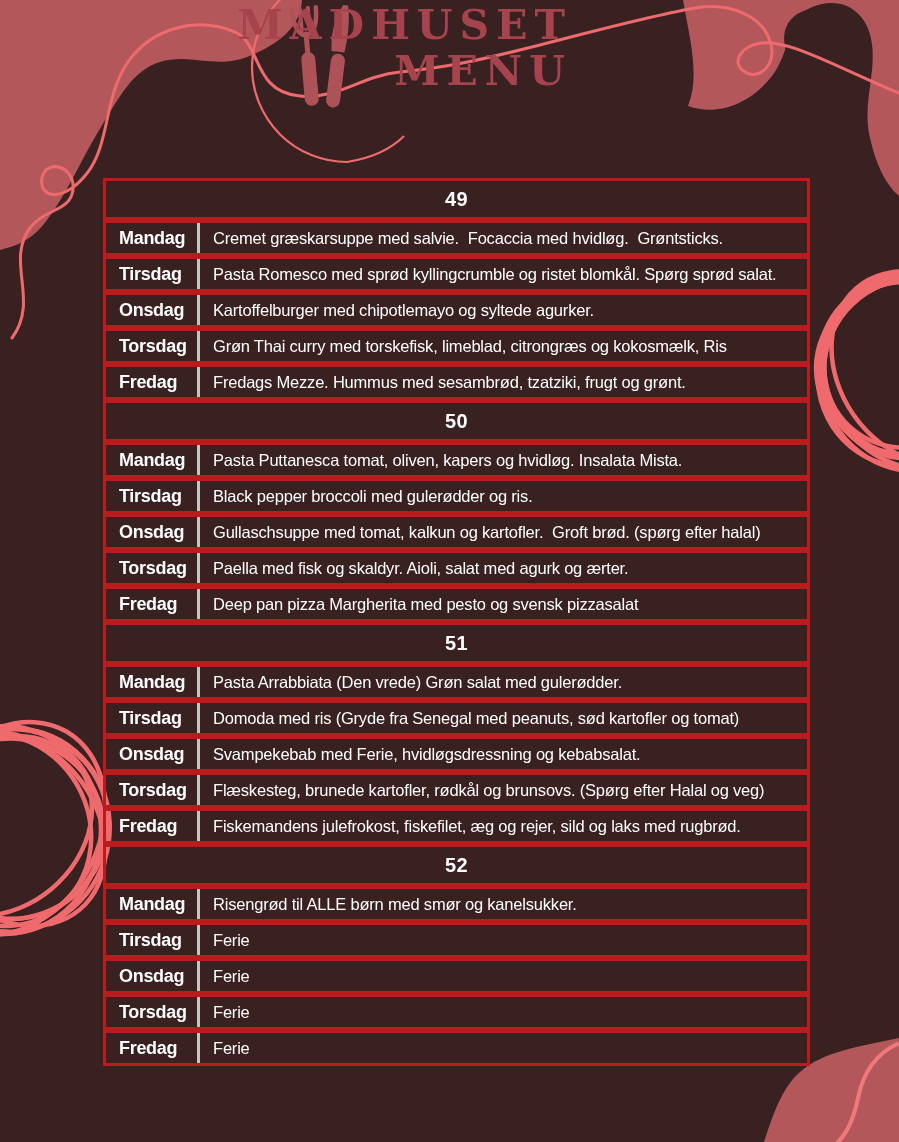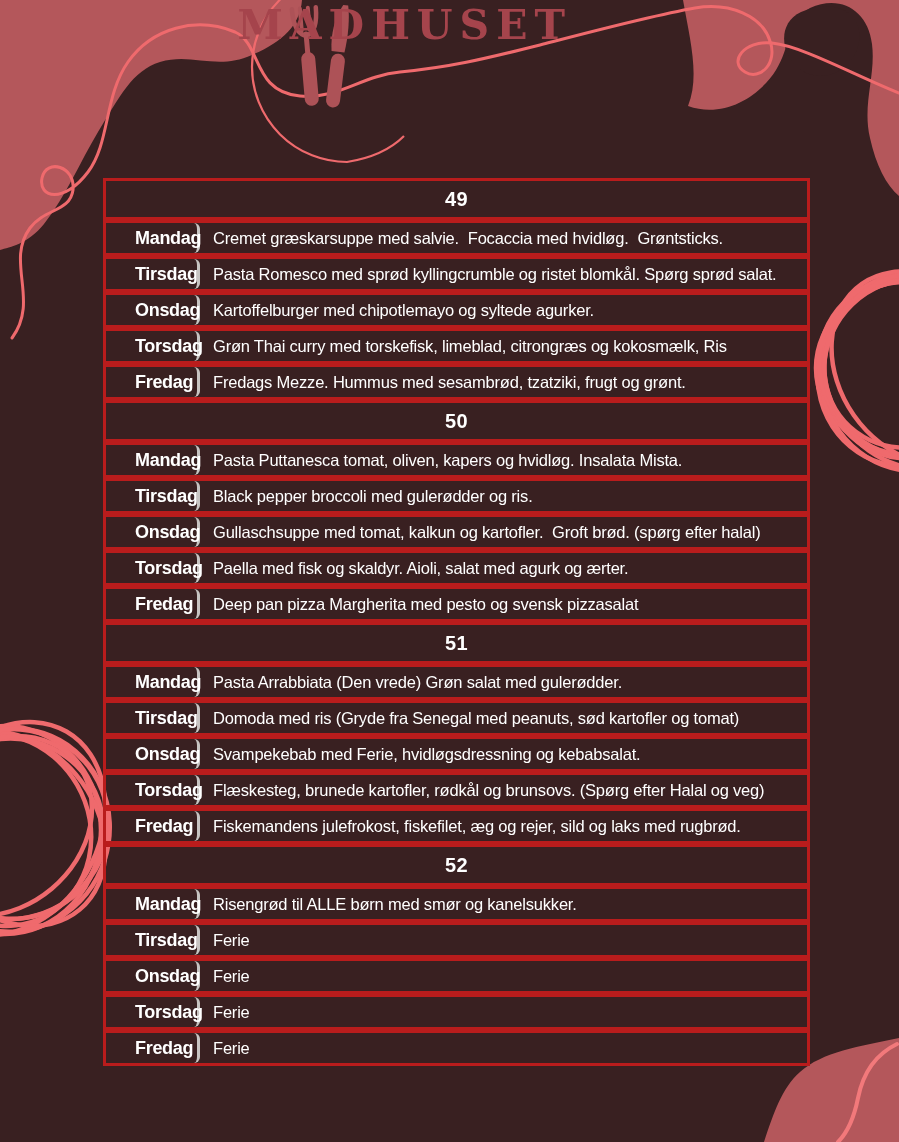--- a/index.html
+++ b/index.html
@@ -17,22 +17,22 @@
   .title-line{display:block;white-space:nowrap;}
 
   
   .menu-table{position:absolute;left:103px;top:178px;width:707px;z-index:3;}
   .row{box-sizing:border-box;border:3px solid #b91c1c;display:flex;
        align-items:stretch;color:#ffffff;}
   .week-header{height:42px;justify-content:center;align-items:center;
                font-size:20px;font-weight:bold;letter-spacing:0.5px;}
   .day-row{height:36px;}
   .day-cell{box-sizing:border-box;width:94px;border-right:3px solid #c7c4c2;
-            display:flex;align-items:center;padding-left:29px;
-            font-weight:bold;font-size:18px;letter-spacing:-0.3px;border-radius:6px;}
+            display:flex;align-items:center;padding-left:13px;
+            font-weight:bold;font-size:18px;letter-spacing:-0.3px;}
   .dish-cell{flex:1;display:flex;align-items:center;padding-left:13px;
              font-size:16.5px;letter-spacing:-0.2px;white-space:pre;
              overflow:hidden;text-align:center;}
 </style>
 </head>
 <body>
 
 <div class="page">
 
   <svg class="bg-deco" viewBox="0 0 899 1142" xmlns="http://www.w3.org/2000/svg">
@@ -94,20 +94,21 @@
         <path d="M30,32 L30,52" fill="none" stroke-width="5" stroke-linecap="round"></path>
         <rect x="23" y="50" width="14" height="54" rx="7" stroke="none"></rect>
       </g>
       <g fill="#ad5257" transform="rotate(7 62 54)">
         <path d="M59,3 C52,17 50,34 53,50 L66,50 C68,33 67,15 64,3 Z"></path>
         <rect x="53.5" y="52" width="14" height="54" rx="7"></rect>
       </g>
     </svg>
     <h1 class="title-block" style="margin:0;">
       <span class="title-line">MADHUSET</span>
+      <span class="title-line">MENU</span>
     </h1>
   </div>
 
   <div class="menu-table">
       <div class="row week-header">49</div>
       <div class="row day-row">
         <div class="day-cell">Mandag</div>
         <div class="dish-cell">Cremet græskarsuppe med salvie.  Focaccia med hvidløg.  Grøntsticks.</div>
       </div>
       <div class="row day-row">

